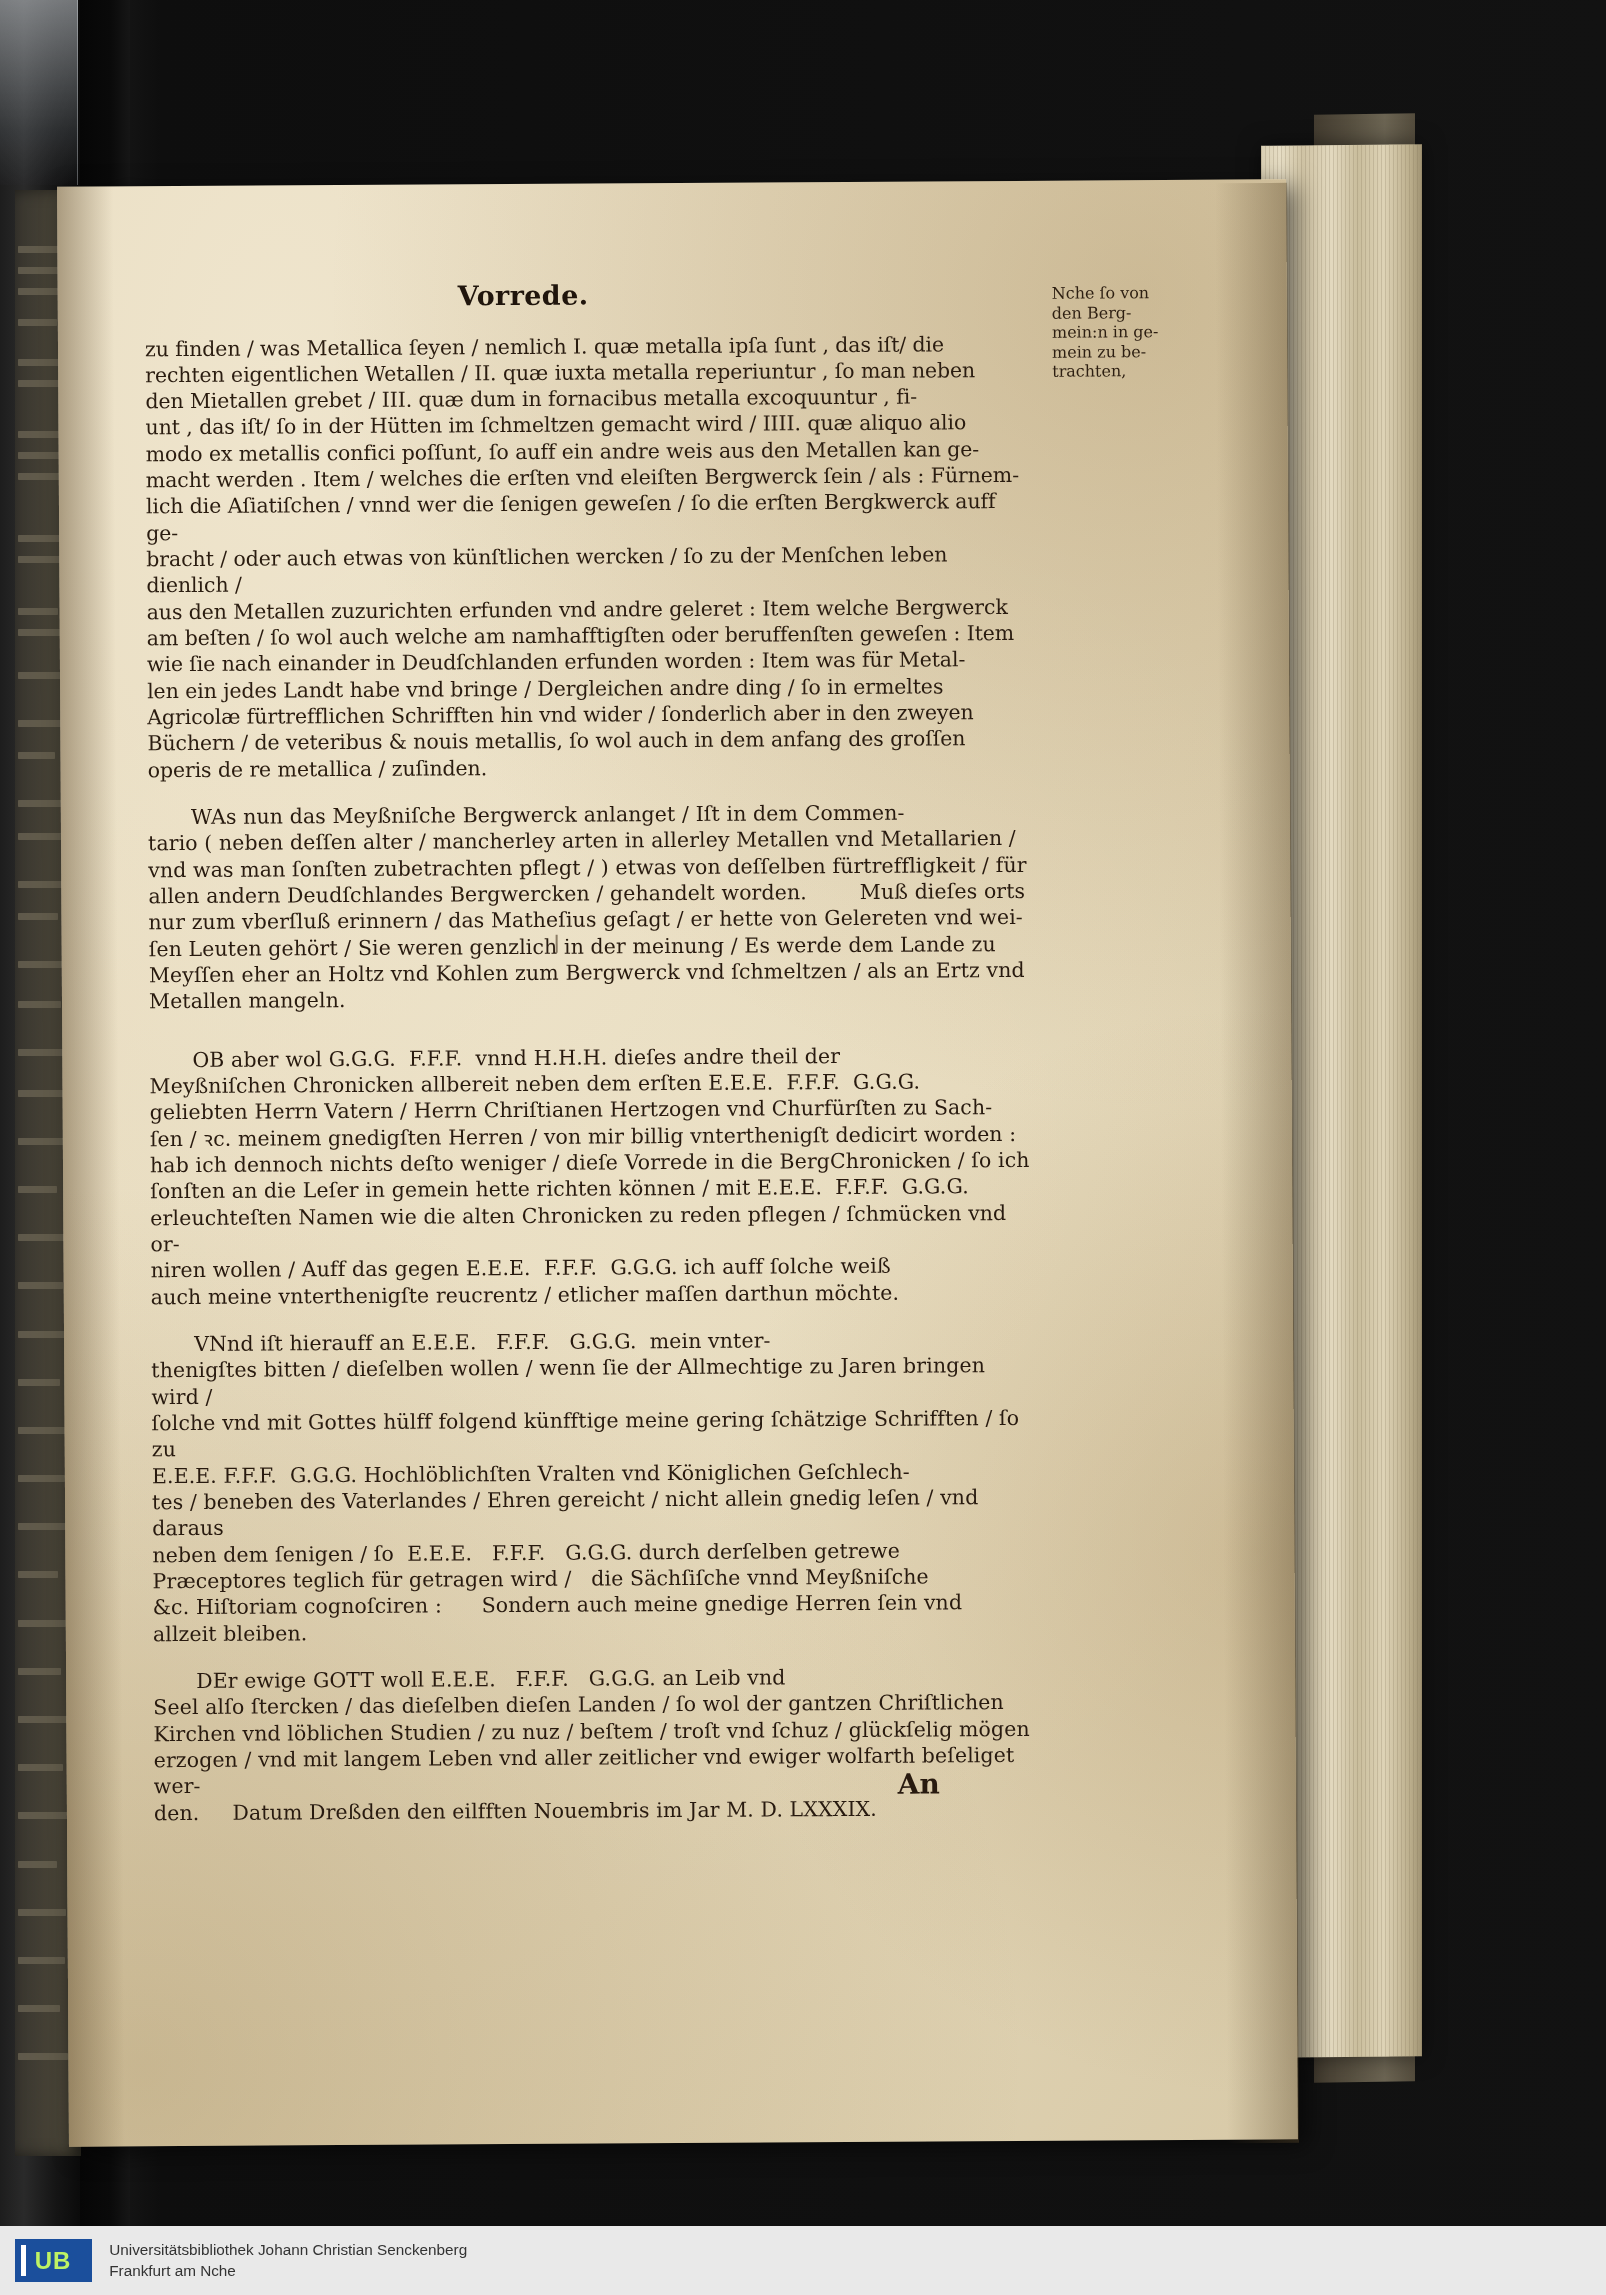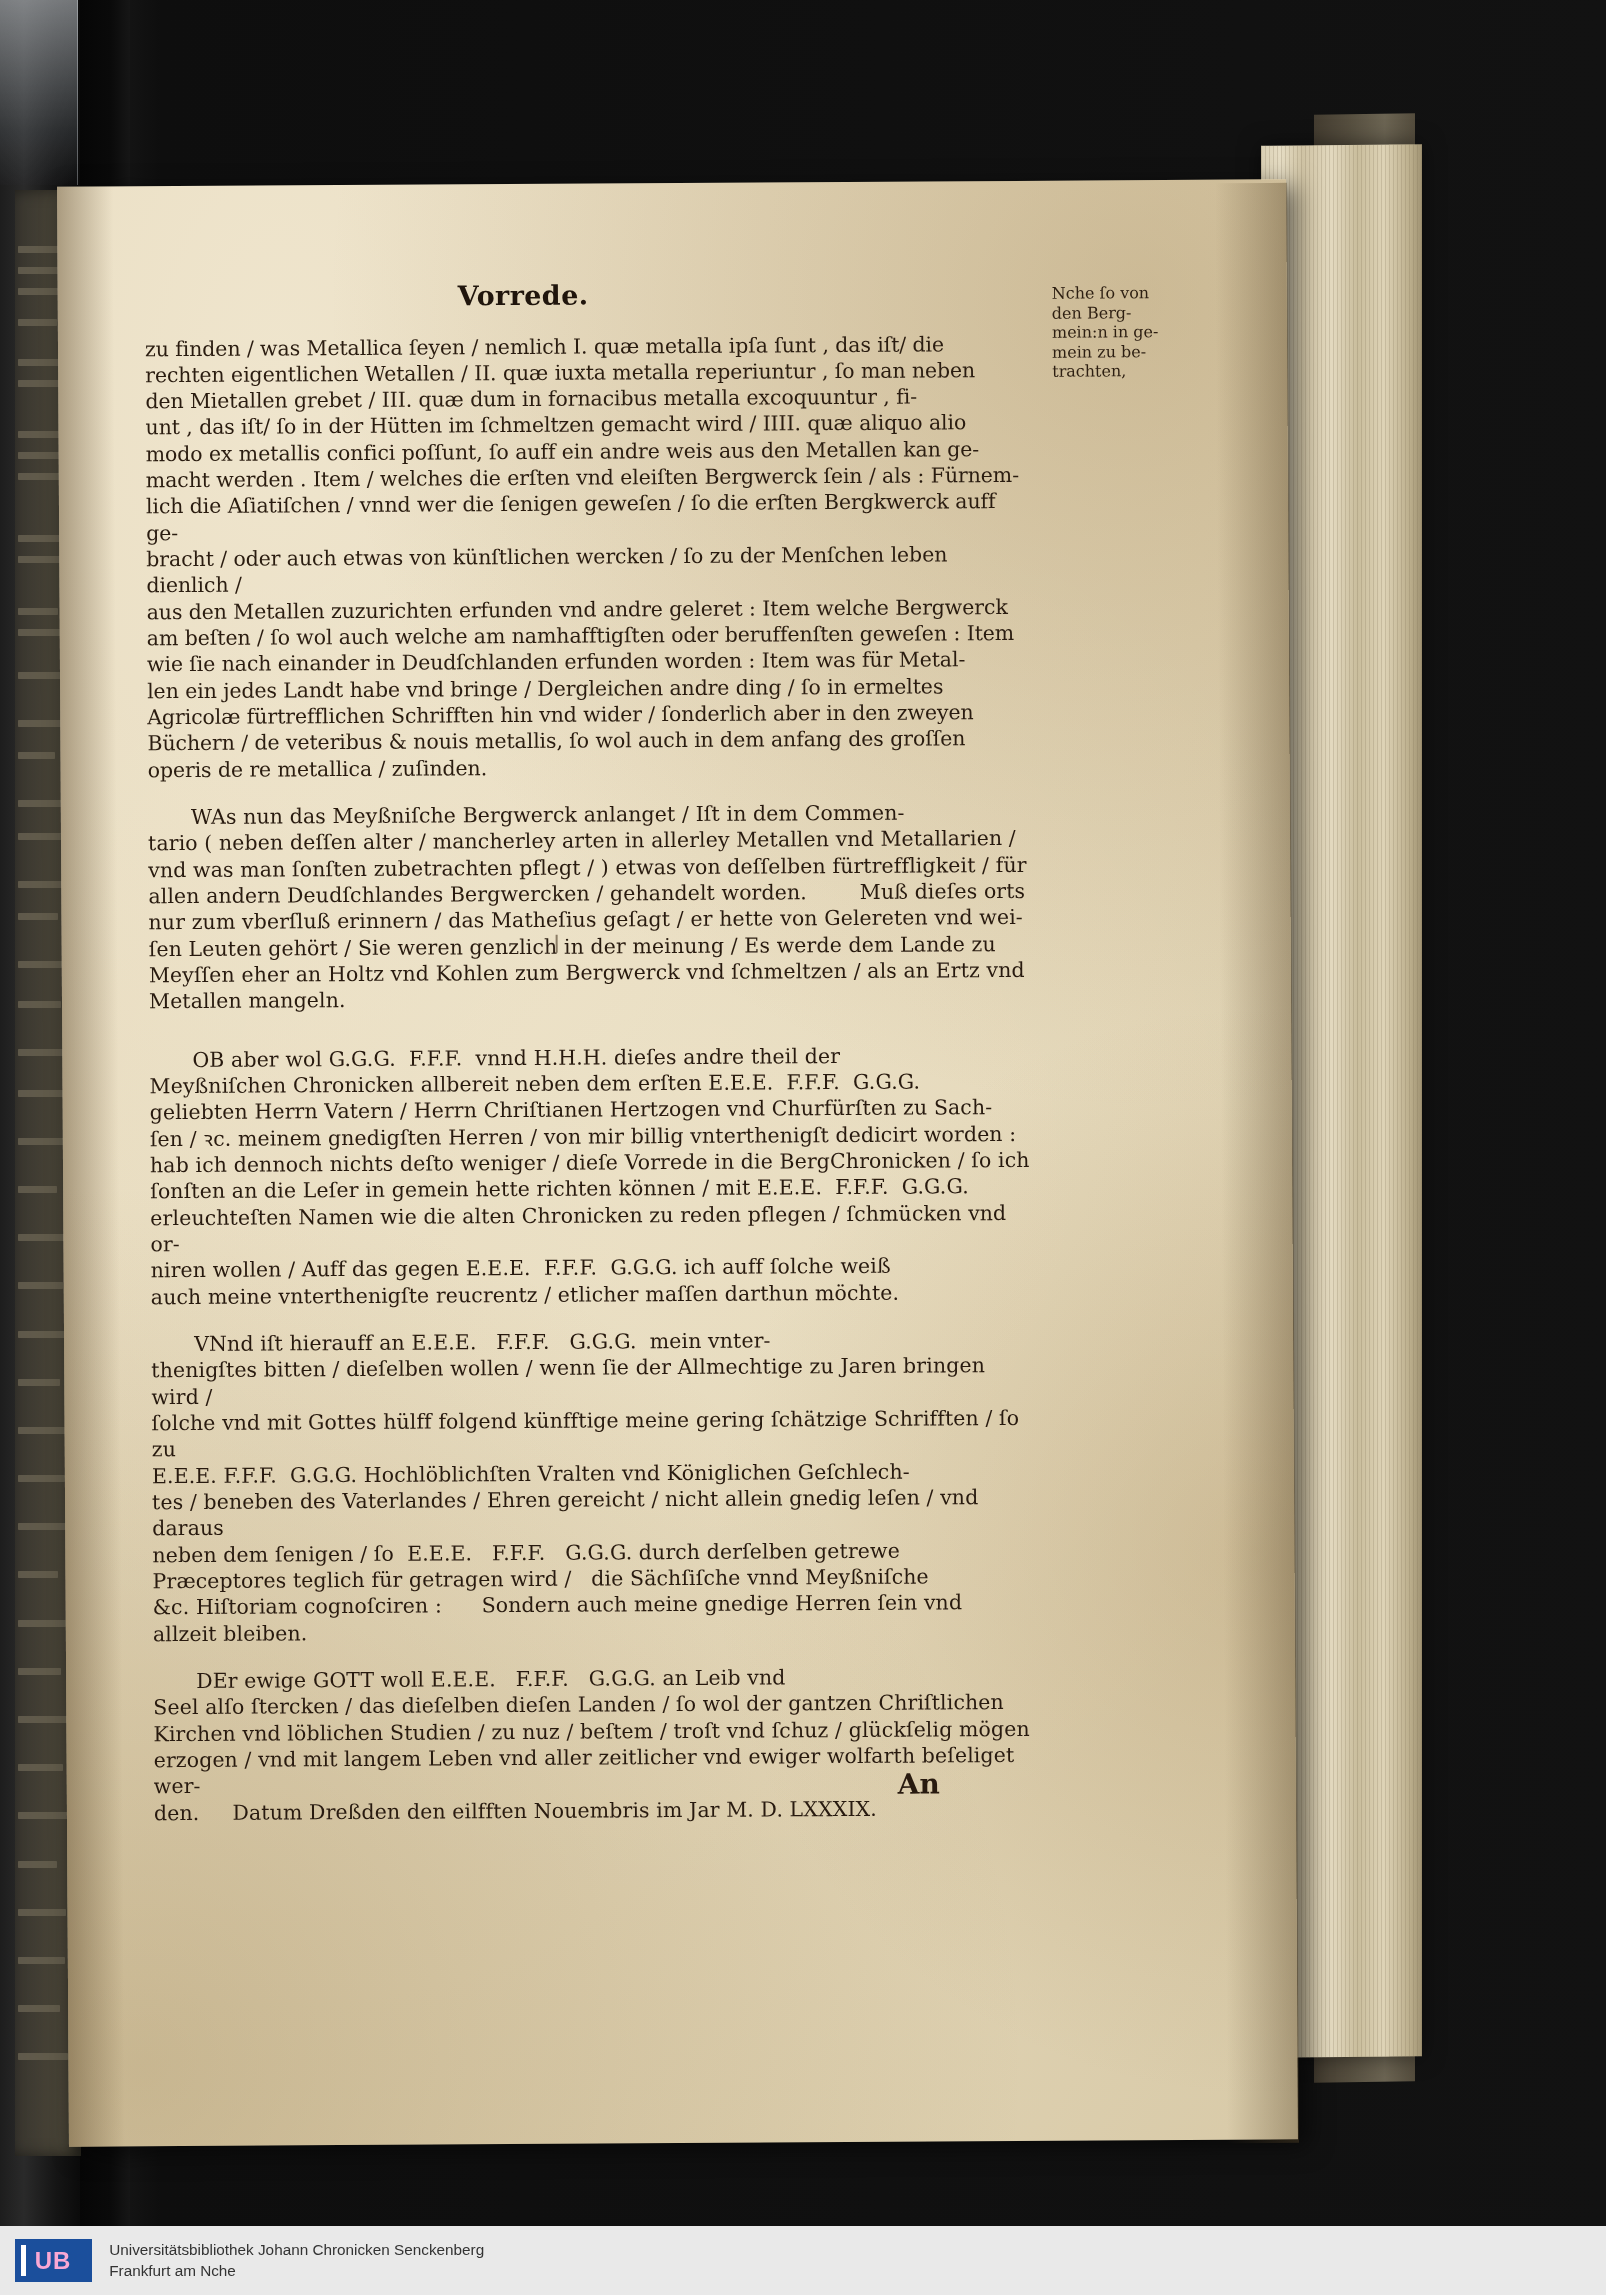--- a/index.html
+++ b/index.html
@@ -214,21 +214,21 @@
     width: 100%; height: 69px;
     background: #e9e9e9;
     display: flex;
     align-items: center;
     z-index: 30;
   }
   #ub-logo {
     width: 77px; height: 43px;
     margin-left: 14.5px;
     background: #1b4f9c;
-    color: #f9a8d4;
+    color: #bef264;
     display: flex;
     align-items: center;
     justify-content: center;
     font-family: "Liberation Sans", sans-serif;
     font-weight: bold;
     font-size: 24px;
     letter-spacing: 0.8px;
     position: relative;
   }
   #ub-logo .bar-left {
@@ -381,17 +381,17 @@
 </div>
 
 <div id="page-right-shade"></div>
 
 <div id="watermark-bar">
   <div id="ub-logo">
     <span class="bar-left"></span>
     <span>UB</span>
   </div>
   <div id="watermark-text">
-    <div>Universitätsbibliothek Johann Chronicken Senckenberg</div>
+    <div>Universitätsbibliothek Johann Christian Senckenberg</div>
     <div>Frankfurt am Nche</div>
   </div>
 </div>
 
 
 </body></html>

